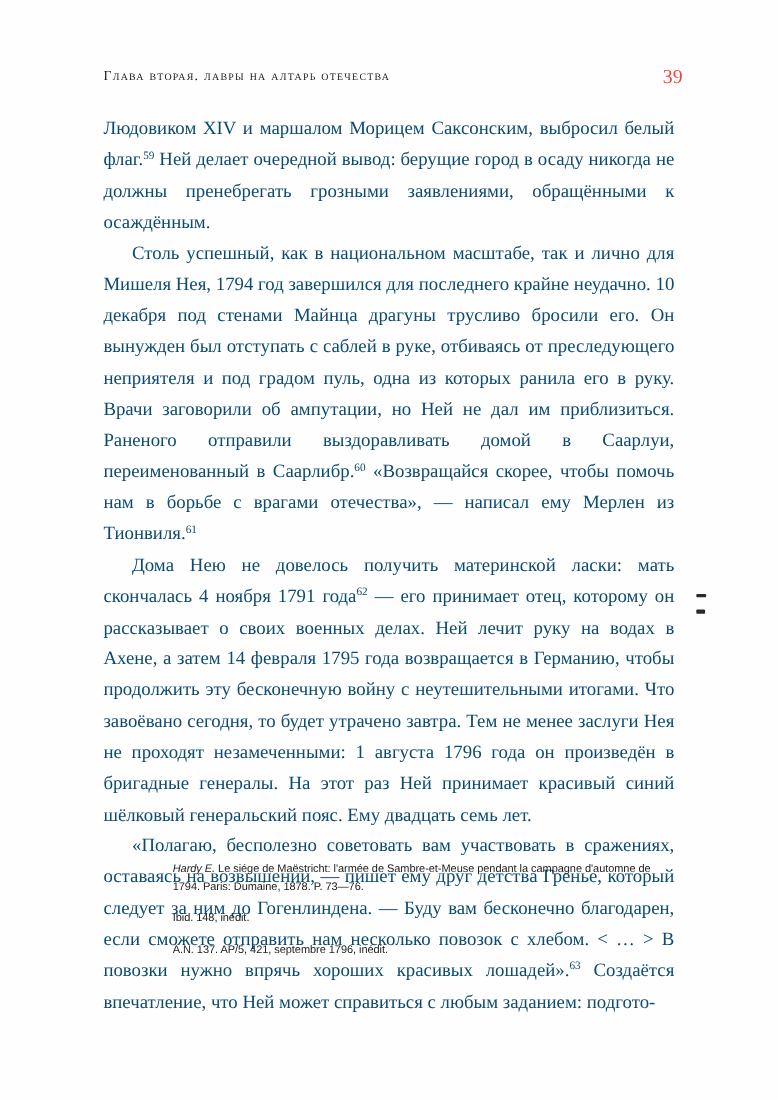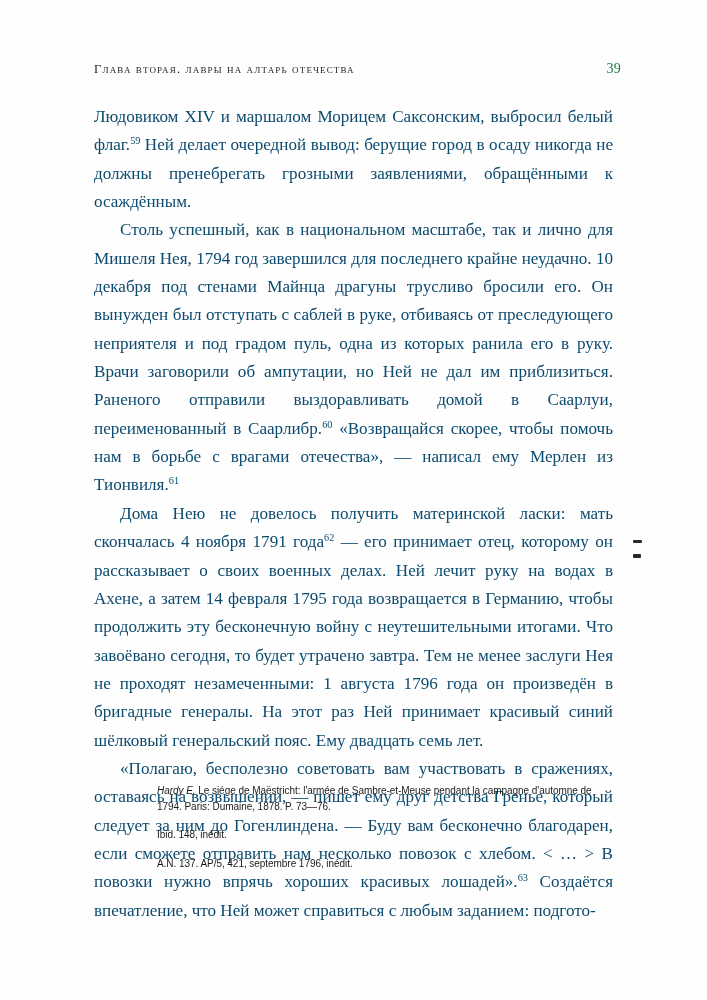--- a/index.html
+++ b/index.html
@@ -37,22 +37,22 @@
     font-family: "Liberation Serif", "DejaVu Serif", serif;
     font-size: 12.6px;
     letter-spacing: 1.15px;
     font-variant: small-caps;
     text-transform: lowercase;
     color: #1c1c1c;
     white-space: nowrap;
   }
   .running-head-title::first-letter { text-transform: uppercase; }
   .folio {
-    font-size: 14px;
-    color: #15803d;
+    font-size: 18px;
+    color: #ef4444;
     letter-spacing: .3px;
   }
 
   
   .textblock {
     position: absolute;
     left: 94px;
     top: 103px;
     width: 519px;
   }

